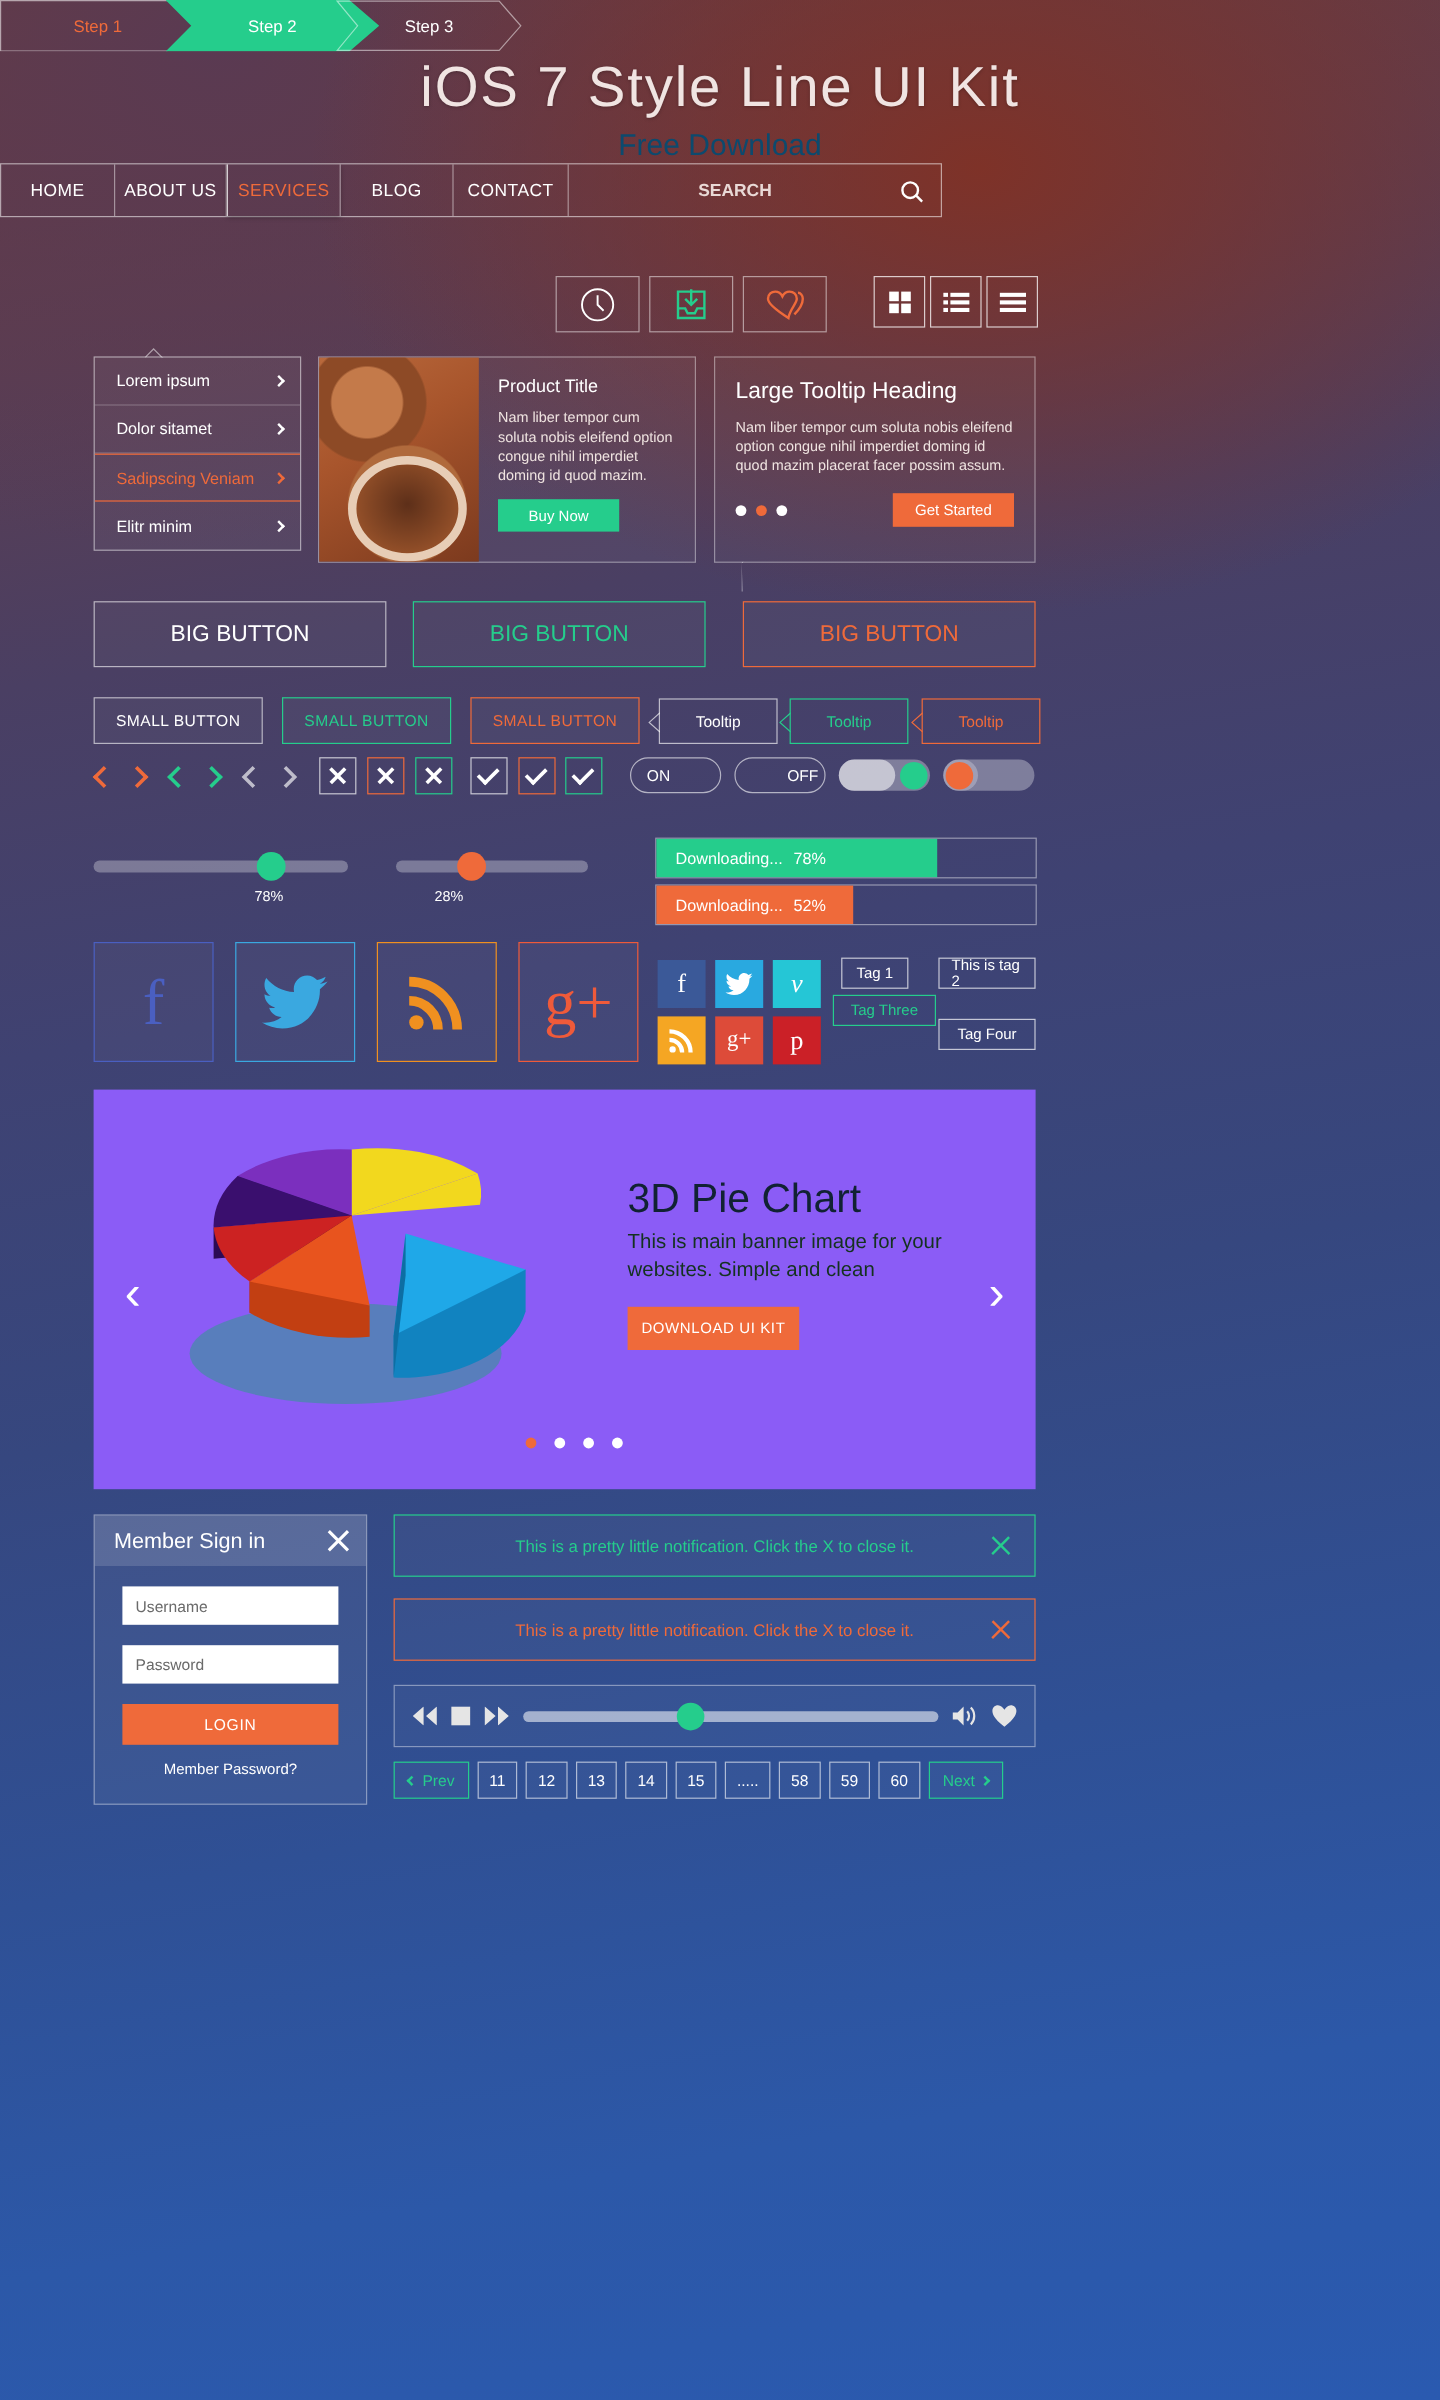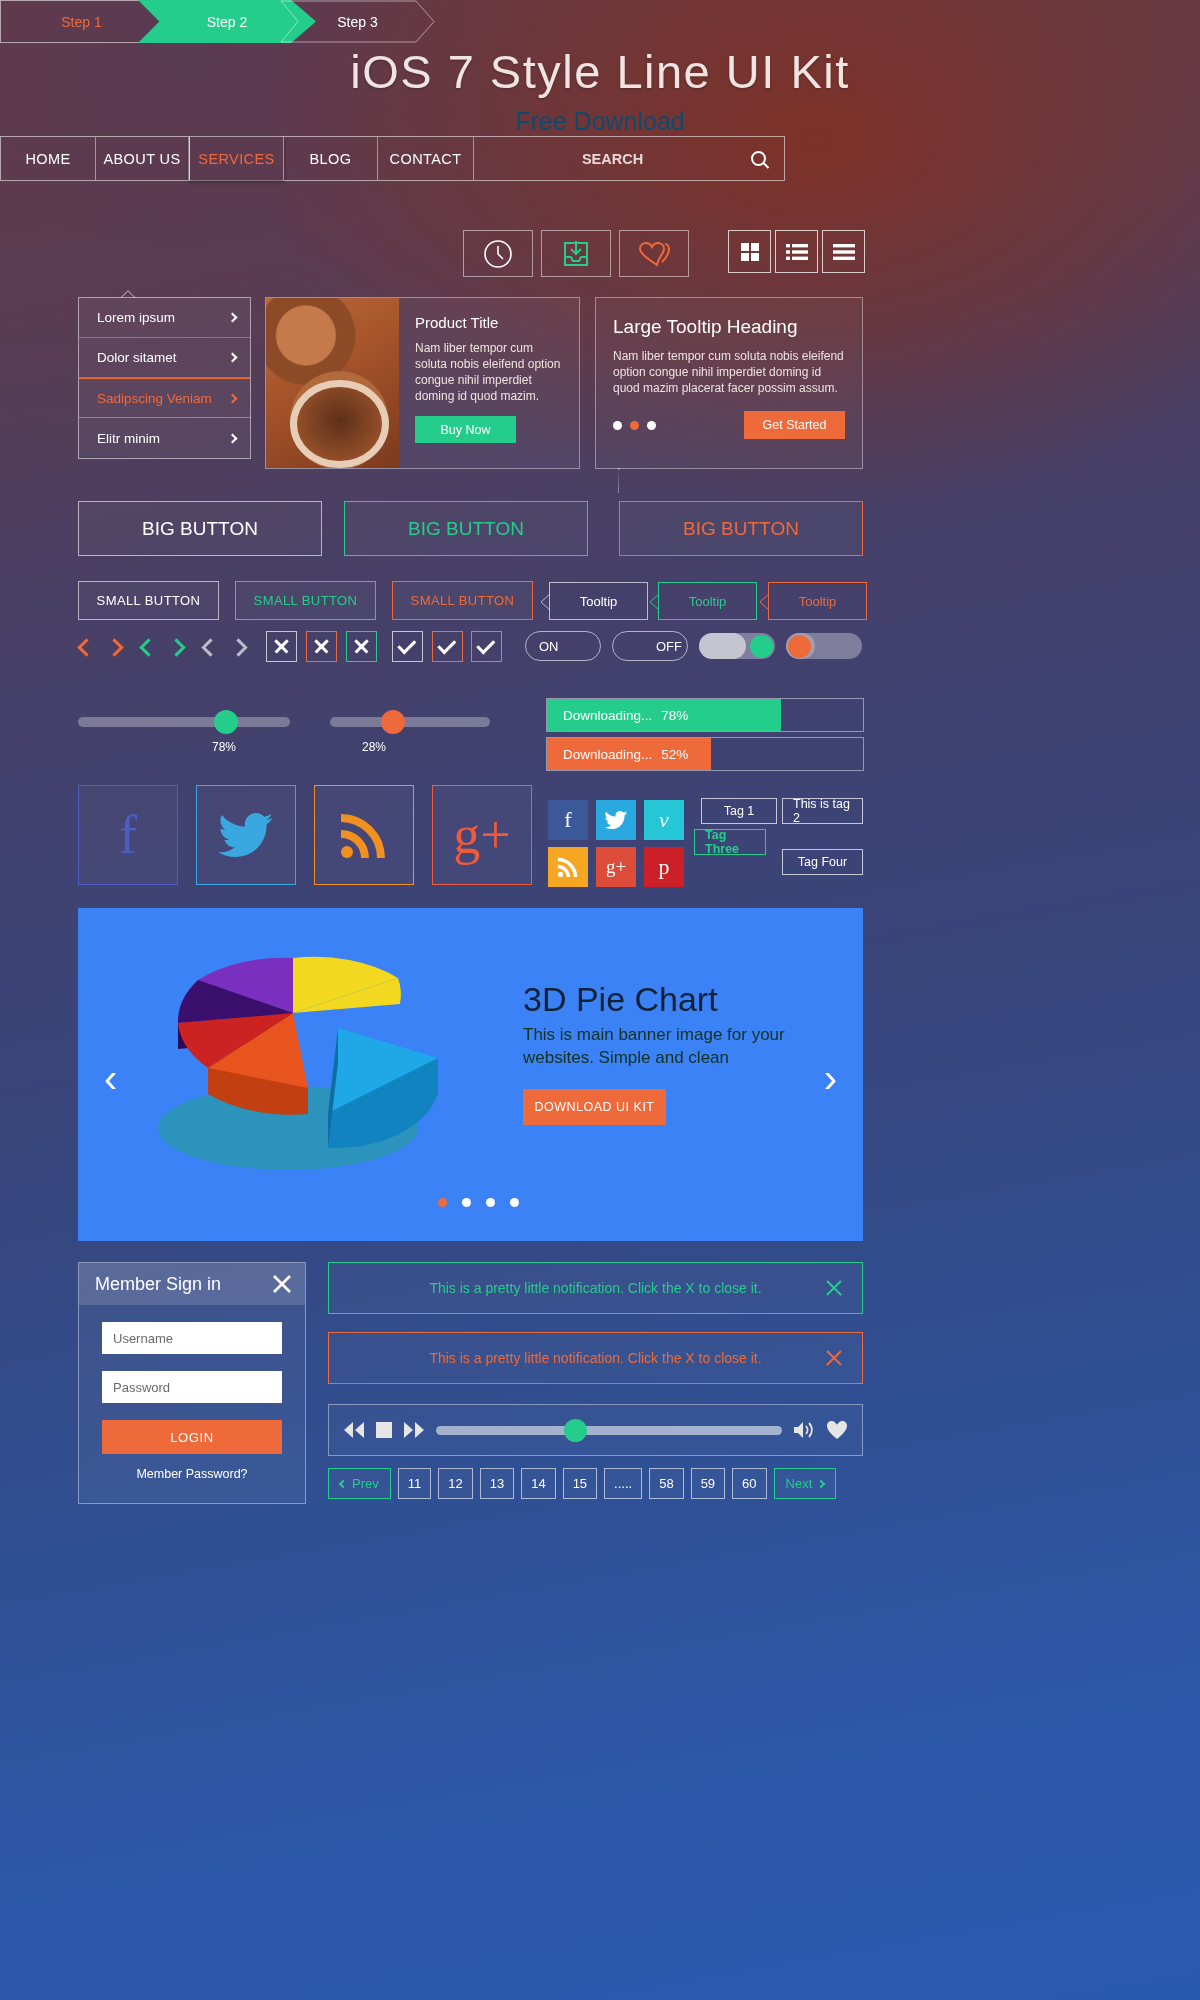--- a/index.html
+++ b/index.html
@@ -209,21 +209,21 @@
           align-items: center; justify-content: center; color: #fff;
           font-size: 22px; font-family: "Liberation Serif", serif; }
 
   
   .tag { position: absolute; height: 26px; display: flex; align-items: center;
          justify-content: center; font-size: 12.5px; padding: 0 10px; }
   .tag.wht { border: 1px solid rgba(255,255,255,.7); color: #fff; }
   .tag.grn { border: 1px solid #25cd8c; color: #25cd8c; }
 
   
-  .banner { left: 78px; top: 908px; width: 785px; height: 333px; background: #3b82f6; }
+  .banner { left: 78px; top: 908px; width: 785px; height: 333px; background: #8b5cf6; }
   .pie { position: absolute; left: 60px; top: 10px; width: 340px; height: 300px; }
   .ban-txt { position: absolute; left: 445px; top: 72px; width: 290px; color: #1b2d22; }
   .ban-h { font-size: 34px; color: #123; font-weight: 400; }
   .ban-p { font-size: 17px; line-height: 23px; margin-top: 4px; color: #14321f; }
   .ban-btn { margin-top: 20px; width: 143px; height: 36px; background: #ef6a3a; color:#fff;
              display: flex; align-items: center; justify-content: center; font-size: 12.5px;
              letter-spacing: .5px; }
   .ban-nav { position: absolute; top: 148px; font-size: 40px; color: #fff; font-weight: 300; }
   .ban-dots { position: absolute; left: 438px; top: 1198px; display: flex; gap: 15px; }
 
@@ -520,23 +520,23 @@
       <path d="M2 8 A40 40 0 0 1 42 48" fill="none" stroke="#fff" stroke-width="8"></path>
     </svg>
   </div>
   <div class="soct" style="left:596px; top:847px; background:#dd4b39; font-size:19px;">
     <span>g+</span>
   </div>
   <div class="soct" style="left:644px; top:847px; background:#cb2027;">
     <span>p</span>
   </div>
 
-  <div class="tag wht" style="left:701px; top:798px; width:76px;">Tag 1</div>
+  <div class="tag wht" style="left:701px; top:798px; width:56px;">Tag 1</div>
   <div class="tag wht" style="left:782px; top:798px; width:81px;">This is tag 2</div>
-  <div class="tag grn" style="left:694px; top:829px; width:72px;font-weight:bold;">Tag Three</div>
+  <div class="tag grn" style="left:694px; top:829px; width:86px;">Tag Three</div>
   <div class="tag wht" style="left:782px; top:849px; width:81px;">Tag Four</div>
 
   <div class="sec banner">
     <svg class="pie" viewBox="0 0 340 300">
       <ellipse cx="150" cy="210" rx="130" ry="42" fill="#1aa876" opacity=".45"></ellipse>
       <path d="M155 95 L260 60 A120 75 0 0 1 262 86 Z" fill="#f2d81e"></path>
       <path d="M155 95 L155 40 A120 75 0 0 1 260 60 Z" fill="#f2d81e"></path>
       <path d="M155 95 L60 62 A120 75 0 0 1 155 40 Z" fill="#7b2fbe"></path>
       <path d="M60 62 L60 88 L155 121 L155 95 Z" fill="#5a1f93"></path>
       <path d="M155 95 L40 105 A120 75 0 0 1 60 62 Z" fill="#3a0f6e"></path>

